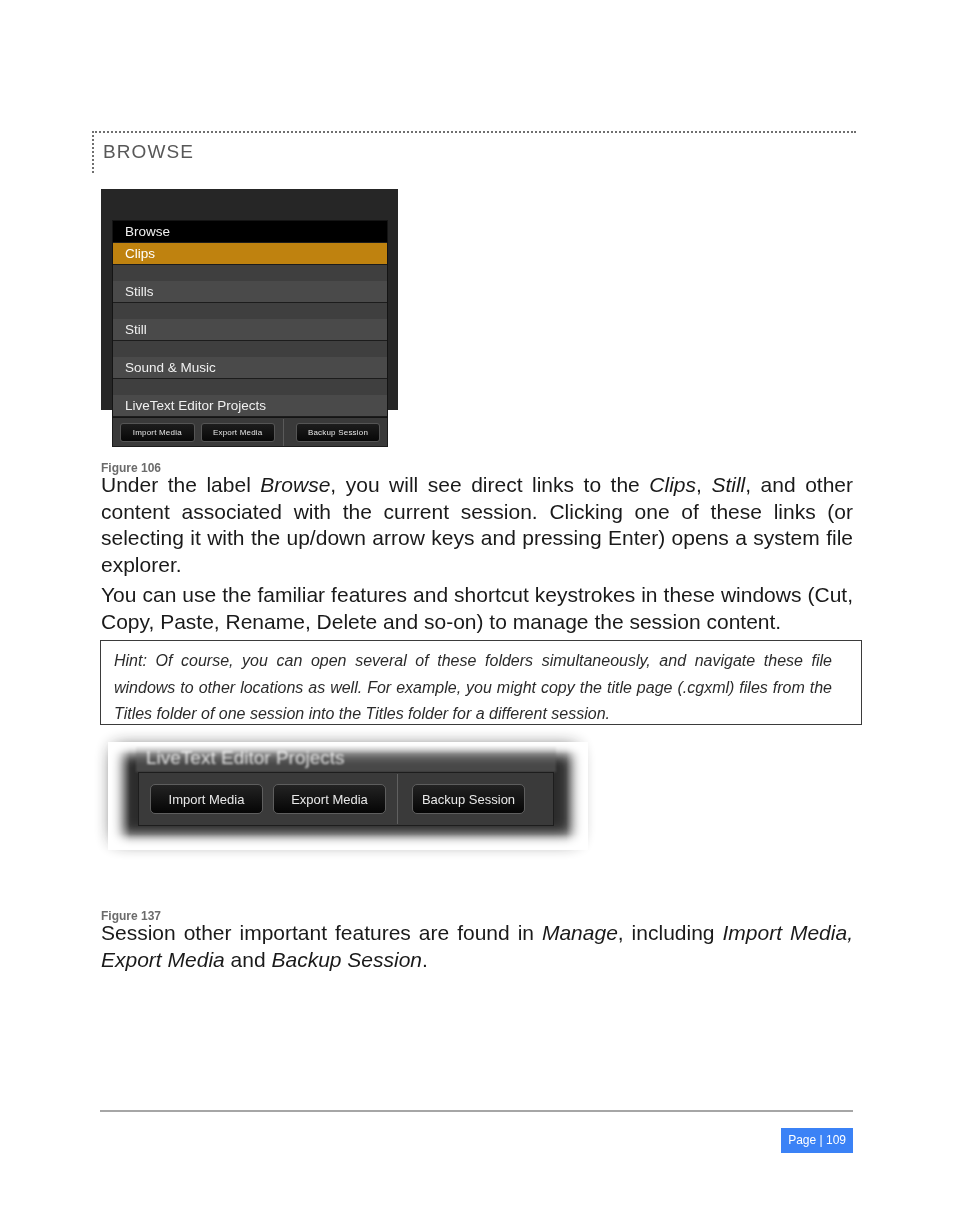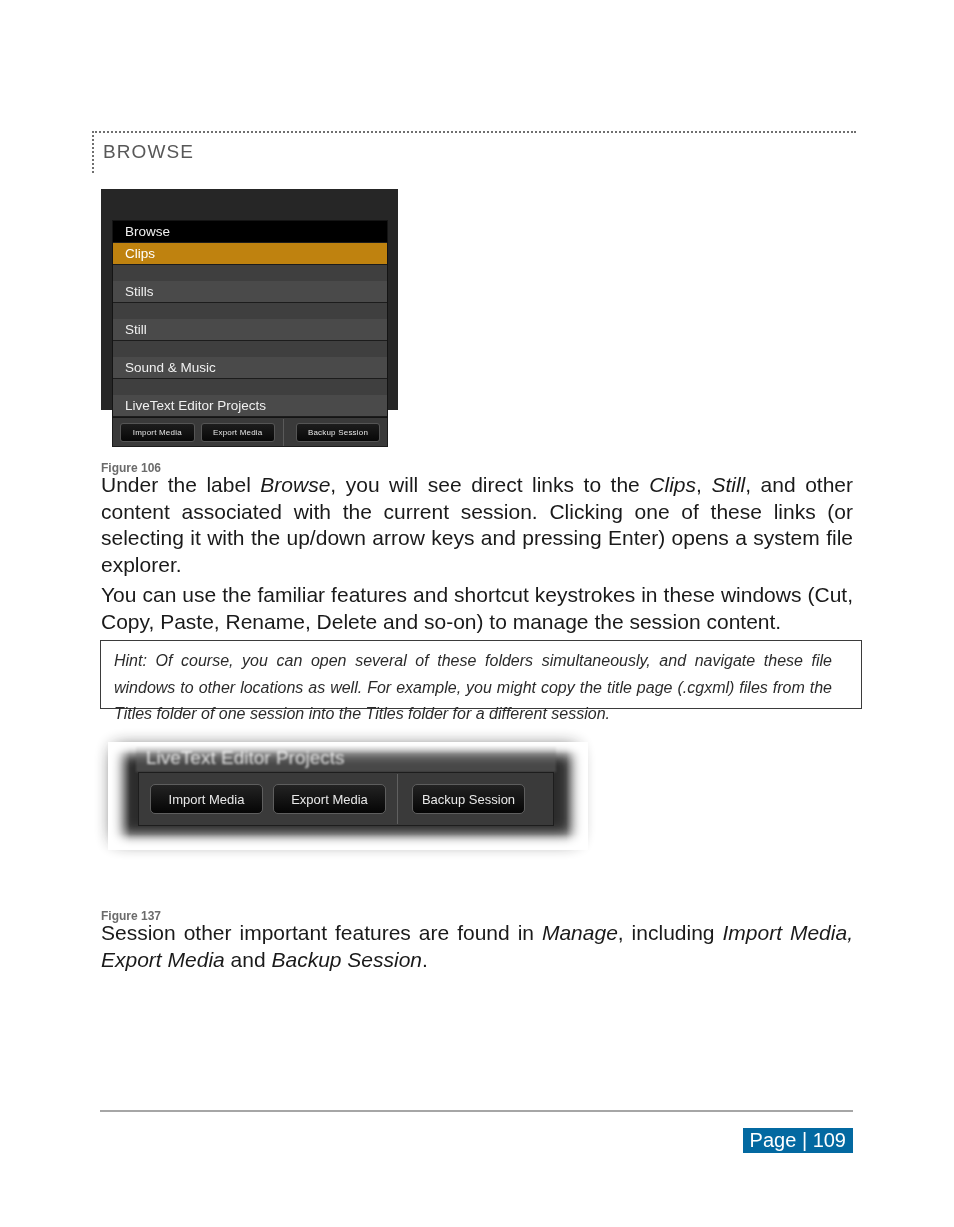--- a/index.html
+++ b/index.html
@@ -133,21 +133,21 @@
   .p1 { top: 472px; }
   .p2 { top: 570px; margin-top: 12px; }
   .p3 { top: 920px; }
 
   
   .hint-box {
     position: absolute;
     left: 100px;
     top: 640px;
     width: 762px;
-    height: 69px;
+    height: 85px;
     border: 1px solid #3b3b3b;
     padding: 7px 29px 0 13px;
   }
   .hint-text {
     font-size: 16px;
     line-height: 26.5px;
     font-style: italic;
     text-align: justify;
     color: #2b2b2b;
     font-family: "Liberation Sans", sans-serif;
@@ -254,23 +254,23 @@
     left: 100px;
     top: 1110px;
     width: 753px;
     height: 2px;
     background: #a6a6a6;
   }
   .page-number {
     position: absolute;
     right: 101px;
     top: 1128px;
-    background: #0369a1;
+    background: #3b82f6;
     color: #ffffff;
-    font-size: 20px;
+    font-size: 12px;
     line-height: 22px;
     padding: 1px 7px 2px 7px;
     font-family: "Liberation Sans", sans-serif;
   }
 </style>
 </head>
 <body>
 
 <div class="page">
 

